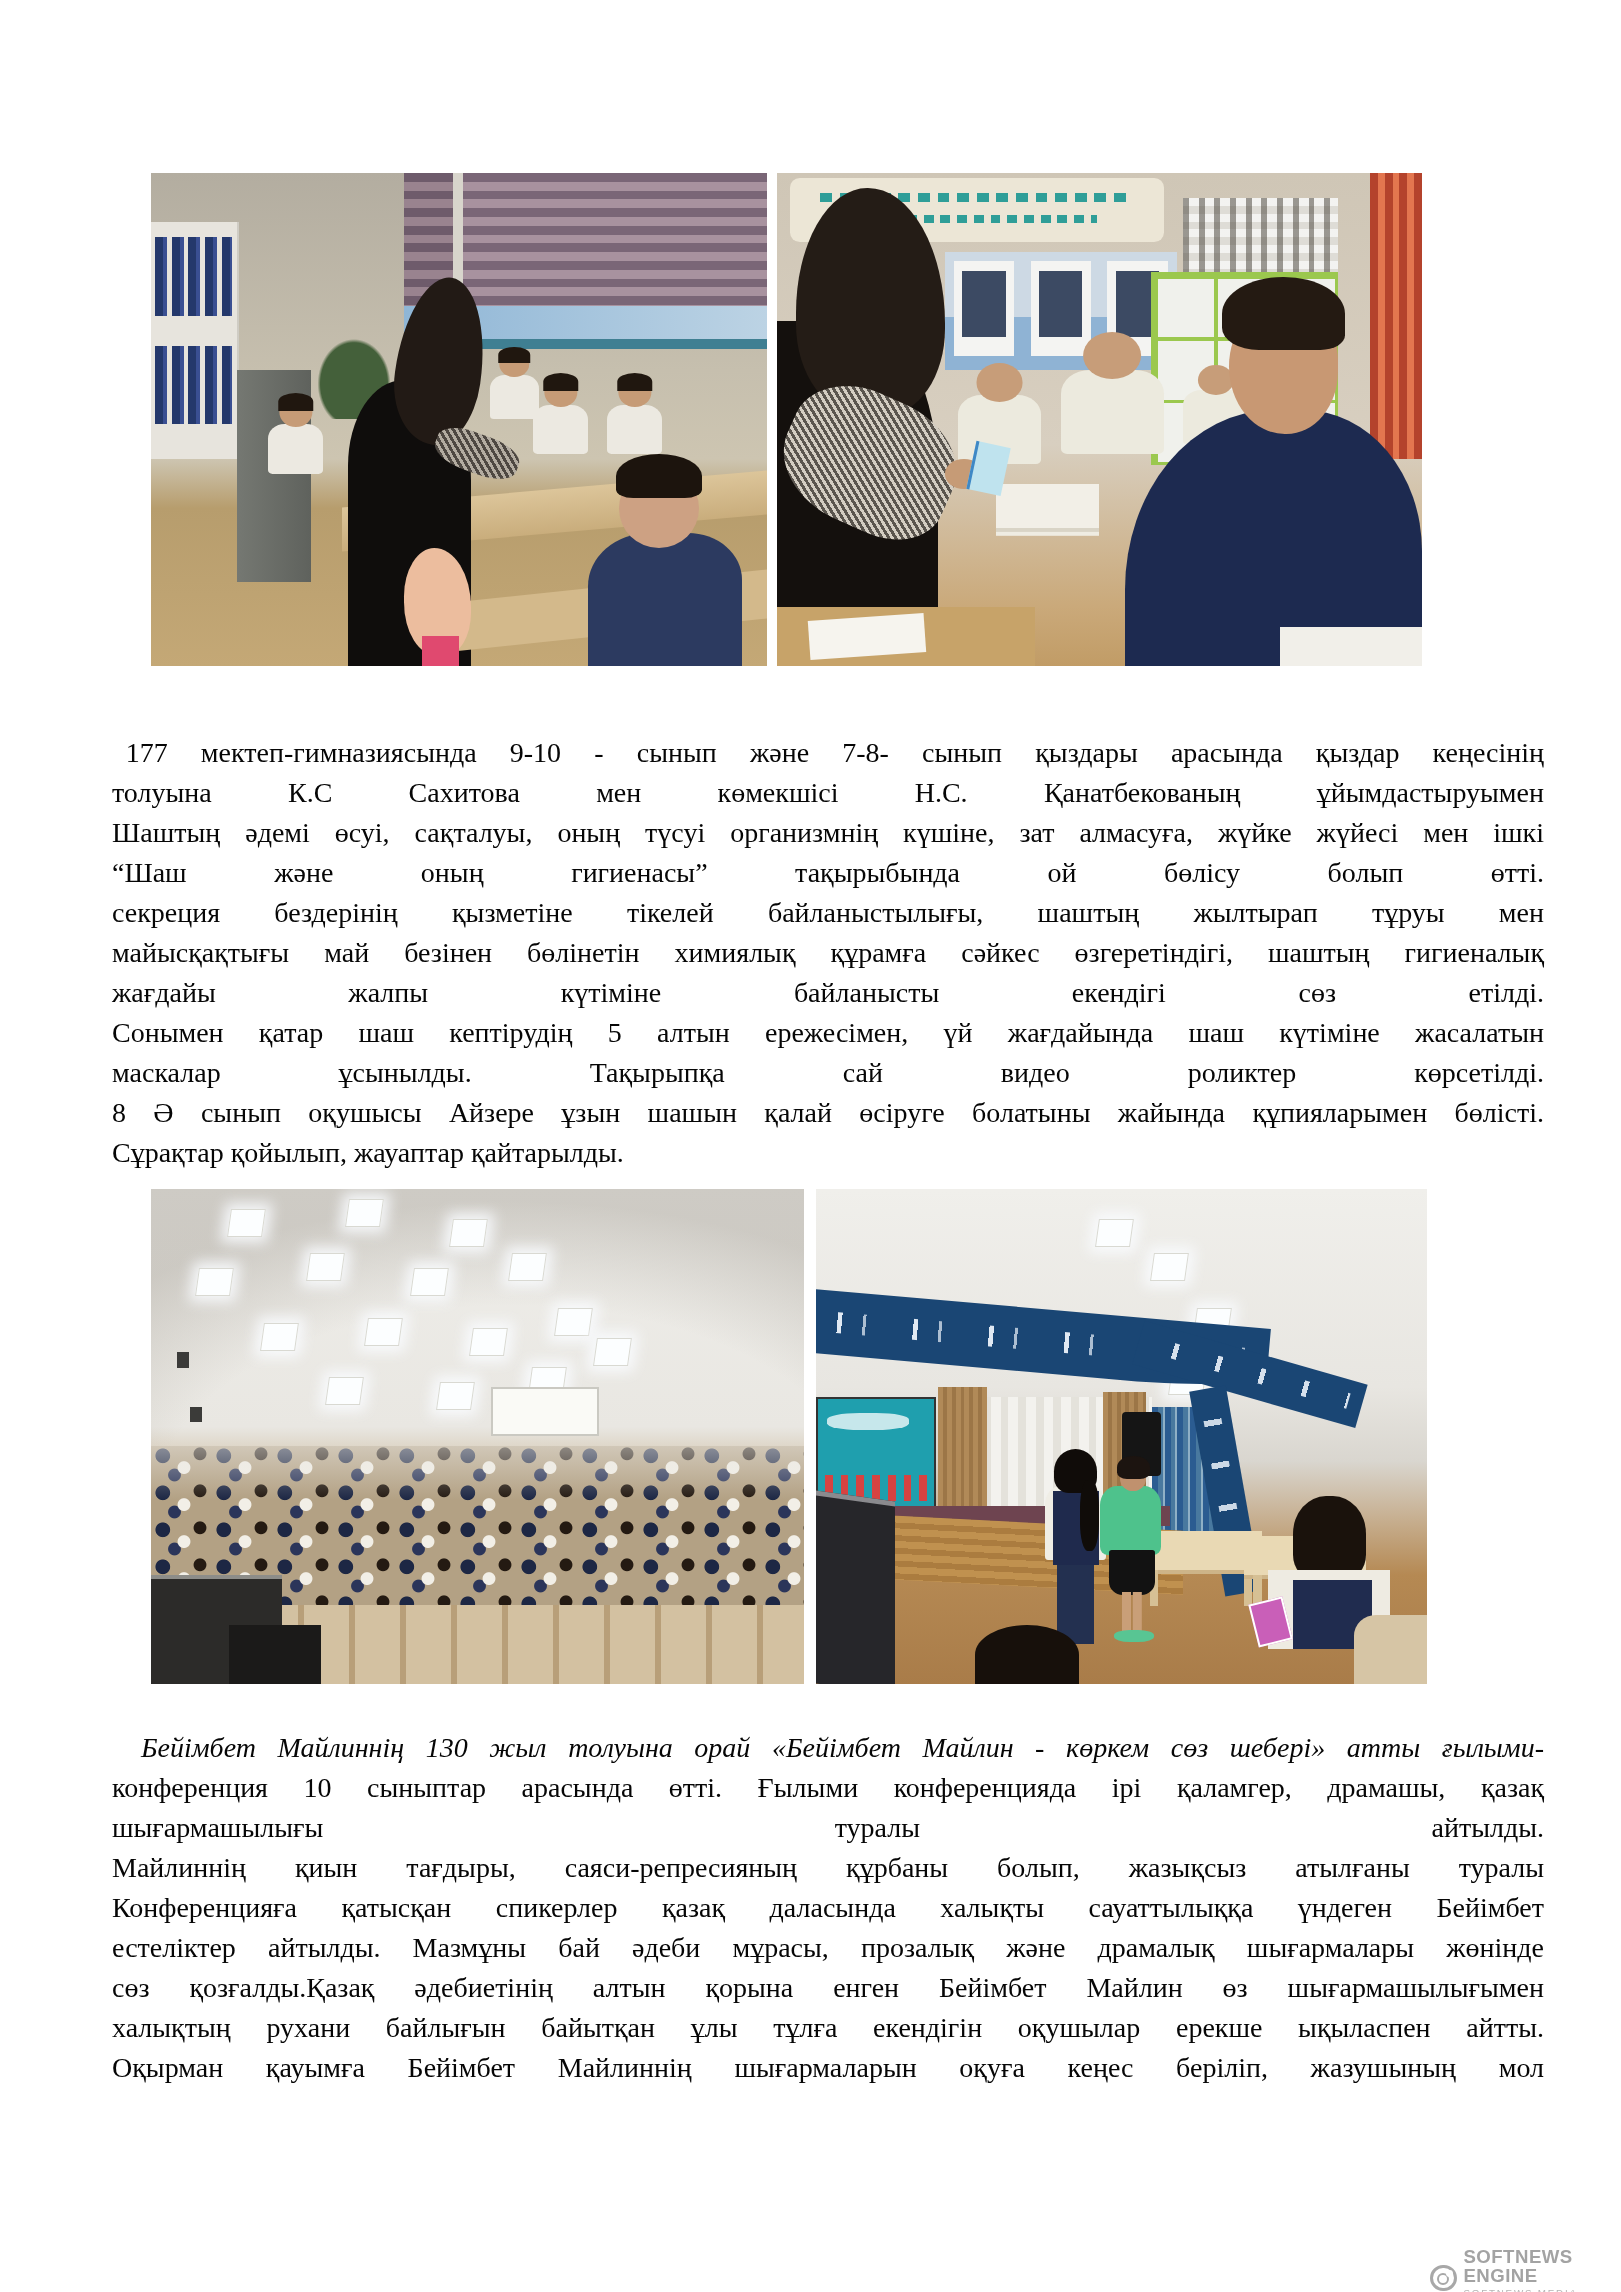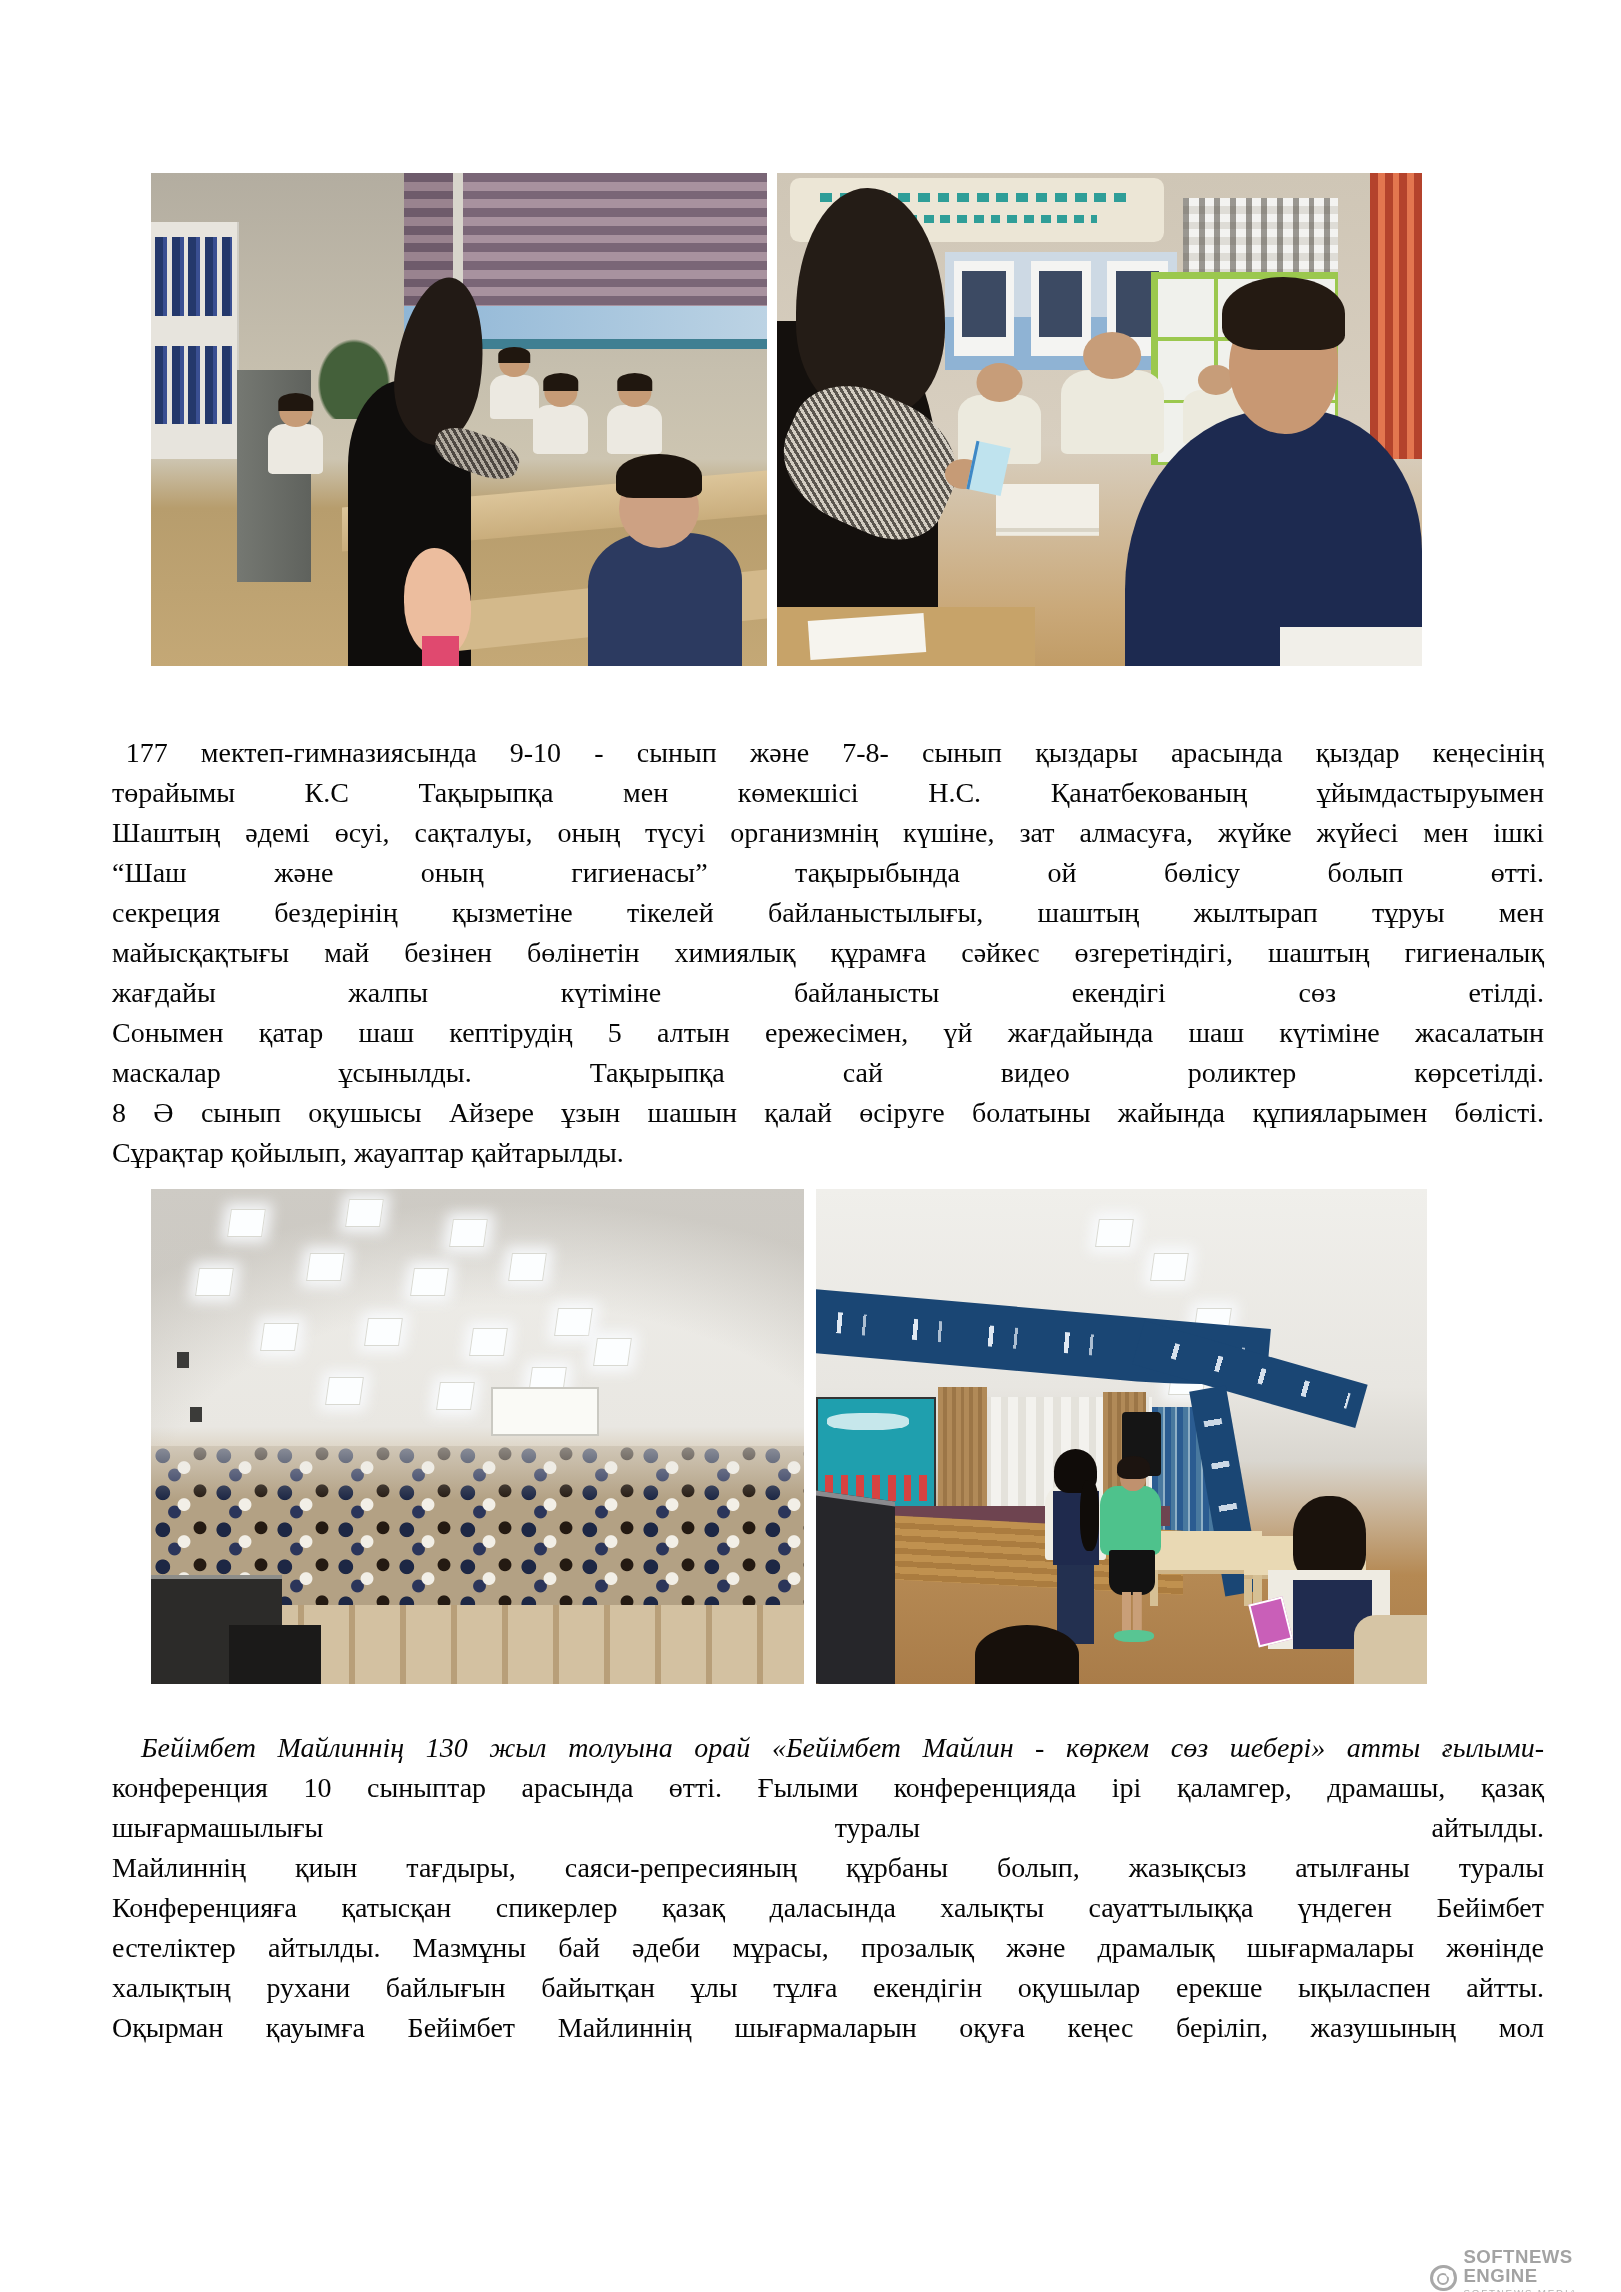--- a/index.html
+++ b/index.html
@@ -269,21 +269,21 @@
   <div class="p2-desk-bl"></div>
   <div class="p2-paper2"></div>
   <div class="p2-boy-torso"></div>
   <div class="p2-boy-head"></div>
   <div class="p2-boy-hair"></div>
   <div class="p2-paper3"></div>
 </figure>
 
 <section class="text-block" id="block1">
   <p class="tline indent-sm">177 мектеп-гимназиясында 9-10 - сынып және 7-8- сынып қыздары арасында қыздар кеңесінің</p>
-  <p class="tline">төрайымы К.С Тақырыпқа мен көмекшісі Н.С. Қанатбекованың ұйымдастыруымен</p>
+  <p class="tline">толуына К.С Сахитова мен көмекшісі Н.С. Қанатбекованың ұйымдастыруымен</p>
   <p class="tline">Шаштың әдемі өсуі, сақталуы, оның түсуі организмнің күшіне, зат алмасуға, жүйке жүйесі мен ішкі</p>
   <p class="tline">“Шаш және оның гигиенасы” тақырыбында ой бөлісу болып өтті.</p>
   <p class="tline">секреция бездерінің қызметіне тікелей байланыстылығы, шаштың жылтырап тұруы мен</p>
   <p class="tline">майысқақтығы май безінен бөлінетін химиялық құрамға сәйкес өзгеретіндігі, шаштың гигиеналық</p>
   <p class="tline">жағдайы жалпы күтіміне байланысты екендігі сөз етілді.</p>
   <p class="tline">Сонымен қатар шаш кептірудің 5 алтын ережесімен, үй жағдайында шаш күтіміне жасалатын</p>
   <p class="tline">маскалар ұсынылды. Тақырыпқа сай видео роликтер көрсетілді.</p>
   <p class="tline">8 Ә сынып оқушысы Айзере ұзын шашын қалай өсіруге болатыны жайында құпияларымен бөлісті.</p>
   <p class="tline flush">Сұрақтар қойылып, жауаптар қайтарылды.</p>
 </section>
@@ -351,20 +351,21 @@
   <div class="p4-chair"></div>
 </figure>
 
 <section class="text-block" id="block2">
   <p class="tline indent-md">Бейімбет Майлиннің 130 жыл толуына орай «Бейімбет Майлин - көркем сөз шебері» атты ғылыми-</p>
   <p class="tline">конференция 10 сыныптар арасында өтті. Ғылыми конференцияда ірі қаламгер, драмашы, қазақ</p>
   <p class="tline">шығармашылығы туралы айтылды.</p>
   <p class="tline">Майлиннің қиын тағдыры, саяси-репресияның құрбаны болып, жазықсыз атылғаны туралы</p>
   <p class="tline">Конференцияға қатысқан спикерлер қазақ даласында халықты сауаттылыққа үндеген Бейімбет</p>
   <p class="tline">естеліктер айтылды. Мазмұны бай әдеби мұрасы, прозалық және драмалық шығармалары жөнінде</p>
+  <p class="tline">сөз қозғалды.Қазақ әдебиетінің алтын қорына енген Бейімбет Майлин өз шығармашылығымен</p>
   <p class="tline">халықтың рухани байлығын байытқан ұлы тұлға екендігін оқушылар ерекше ықыласпен айтты.</p>
   <p class="tline">Оқырман қауымға Бейімбет Майлиннің шығармаларын оқуға кеңес беріліп, жазушының мол</p>
 </section>
 
 <div class="footer-brand">
   <span class="dle-icon"></span>
   <span class="brand-lines">
     <span class="brand-main">SOFTNEWS ENGINE</span>
     <span class="brand-sub">SOFTNEWS MEDIA GROUP</span>
   </span>

